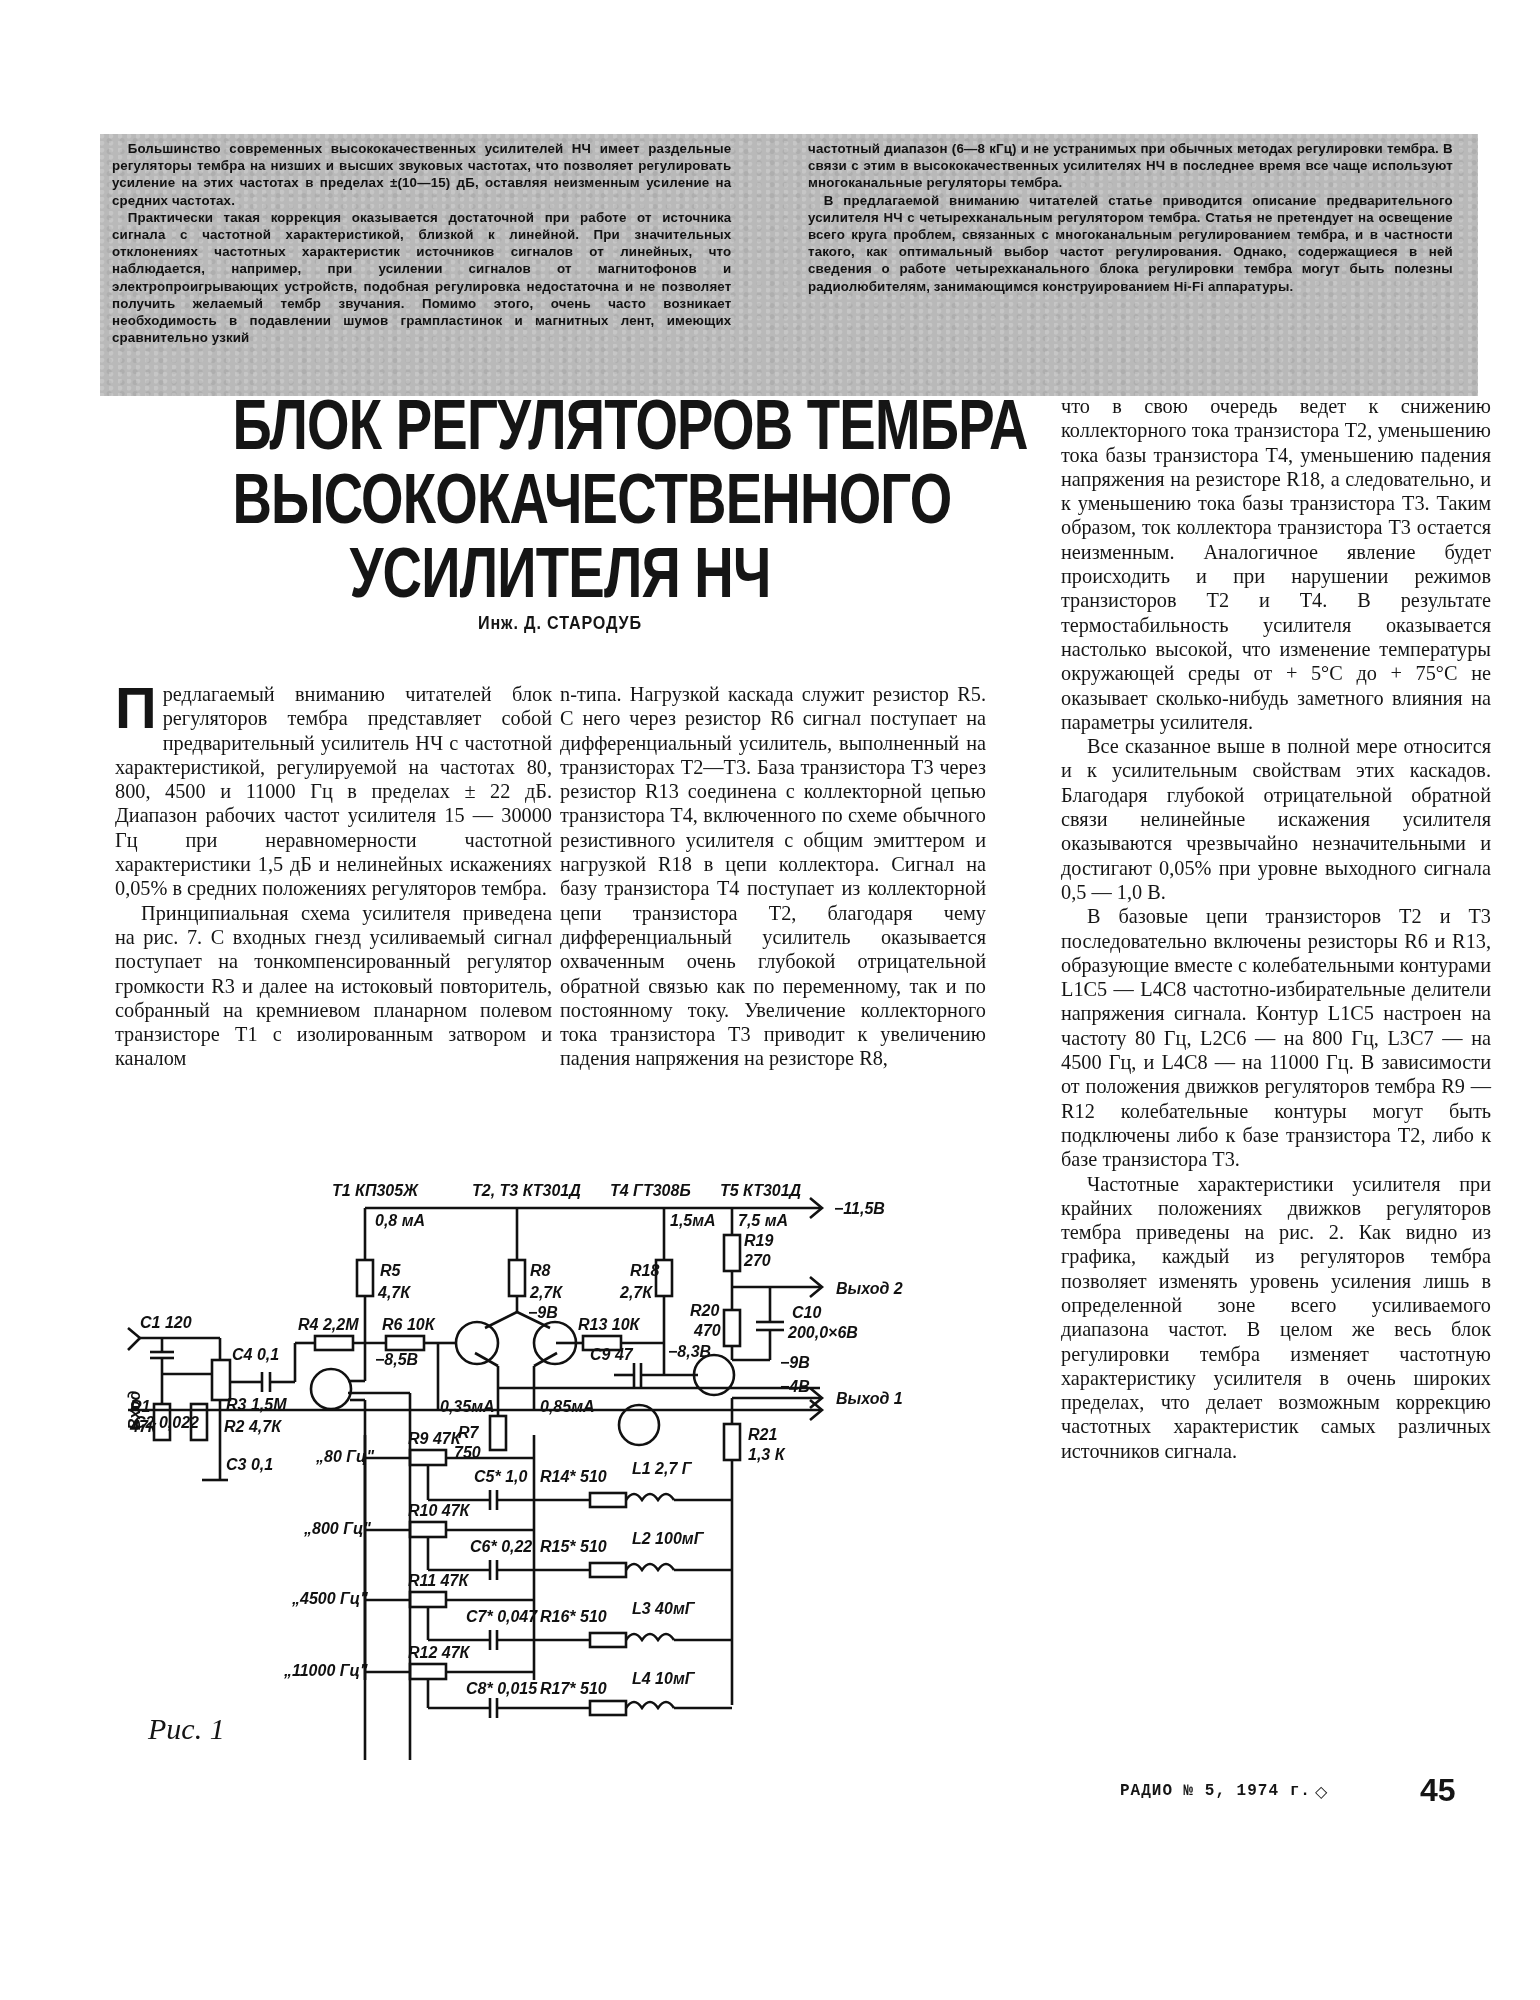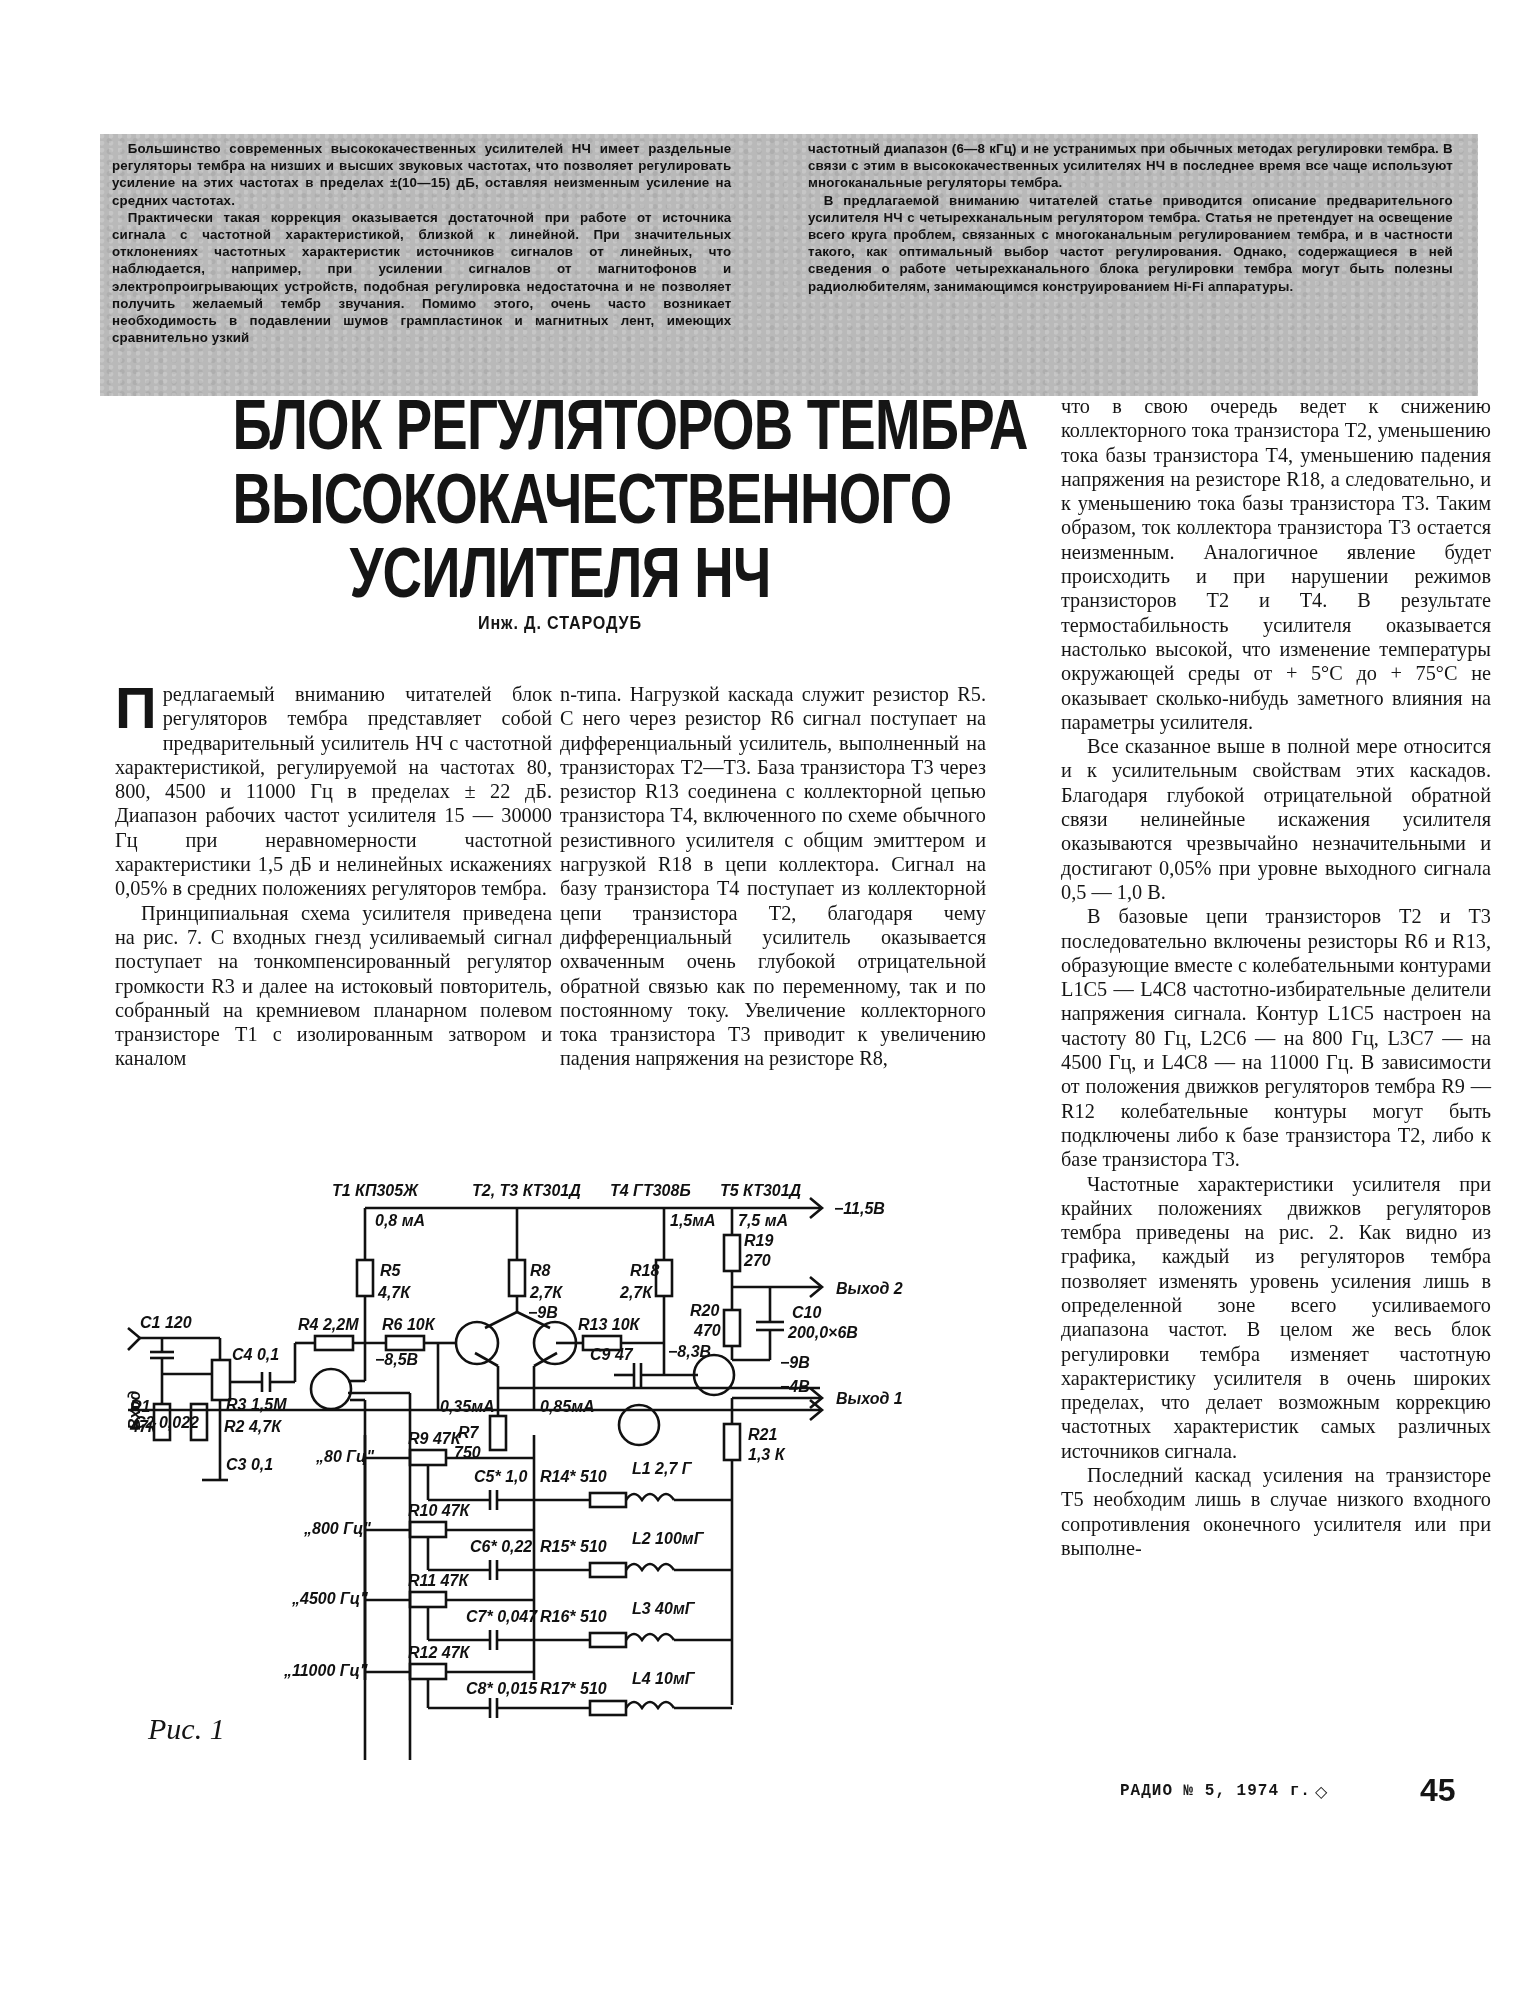--- a/index.html
+++ b/index.html
@@ -78,21 +78,20 @@
 
 <div id="col2" class="col">
   <p class="noind">n-типа. Нагрузкой каскада служит резистор R5. С него через резистор R6 сигнал поступает на дифференциальный усилитель, выполненный на транзисторах T2—T3. База транзистора T3 через резистор R13 соединена с коллекторной цепью транзистора T4, включенного по схеме обычного резистивного усилителя с общим эмиттером и нагрузкой R18 в цепи коллектора. Сигнал на базу транзистора T4 поступает из коллекторной цепи транзистора T2, благодаря чему дифференциальный усилитель оказывается охваченным очень глубокой отрицательной обратной связью как по переменному, так и по постоянному току. Увеличение коллекторного тока транзистора T3 приводит к увеличению падения напряжения на резисторе R8,</p>
 </div>
 
 <div id="col3" class="col">
   <p class="noind">что в свою очередь ведет к снижению коллекторного тока транзистора T2, уменьшению тока базы транзистора T4, уменьшению падения напряжения на резисторе R18, а следовательно, и к уменьшению тока базы транзистора T3. Таким образом, ток коллектора транзистора T3 остается неизменным. Аналогичное явление будет происходить и при нарушении режимов транзисторов T2 и T4. В результате термостабильность усилителя оказывается настолько высокой, что изменение температуры окружающей среды от + 5°С до + 75°С не оказывает сколько-нибудь заметного влияния на параметры усилителя.</p>
   <p>Все сказанное выше в полной мере относится и к усилительным свойствам этих каскадов. Благодаря глубокой отрицательной обратной связи нелинейные искажения усилителя оказываются чрезвычайно незначительными и достигают 0,05% при уровне выходного сигнала 0,5 — 1,0 В.</p>
   <p>В базовые цепи транзисторов T2 и T3 последовательно включены резисторы R6 и R13, образующие вместе с колебательными контурами L1C5 — L4C8 частотно-избирательные делители напряжения сигнала. Контур L1C5 настроен на частоту 80 Гц, L2C6 — на 800 Гц, L3C7 — на 4500 Гц, и L4C8 — на 11000 Гц. В зависимости от положения движков регуляторов тембра R9 — R12 колебательные контуры могут быть подключены либо к базе транзистора T2, либо к базе транзистора T3.</p>
   <p>Частотные характеристики усилителя при крайних положениях движков регуляторов тембра приведены на рис. 2. Как видно из графика, каждый из регуляторов тембра позволяет изменять уровень усиления лишь в определенной зоне всего усиливаемого диапазона частот. В целом же весь блок регулировки тембра изменяет частотную характеристику усилителя в очень широких пределах, что делает возможным коррекцию частотных характеристик самых различных источников сигнала.</p>
-  <p>Последний каскад усиления на транзисторе T5 необходим лишь в случае низкого входного сопротивления оконечного усилителя или при выполне-</p>
 </div>
 
 <svg id="schematic" class="abs" viewBox="0 0 860 600" fill="none" stroke="#111" stroke-width="2.6">
 
   <line x1="245" y1="48" x2="700" y2="48"></line>
   <polyline points="690,38 702,48 690,58"></polyline>
 
   <line x1="8" y1="250" x2="700" y2="250"></line>
   <polyline points="690,240 702,250 690,260"></polyline>
 

